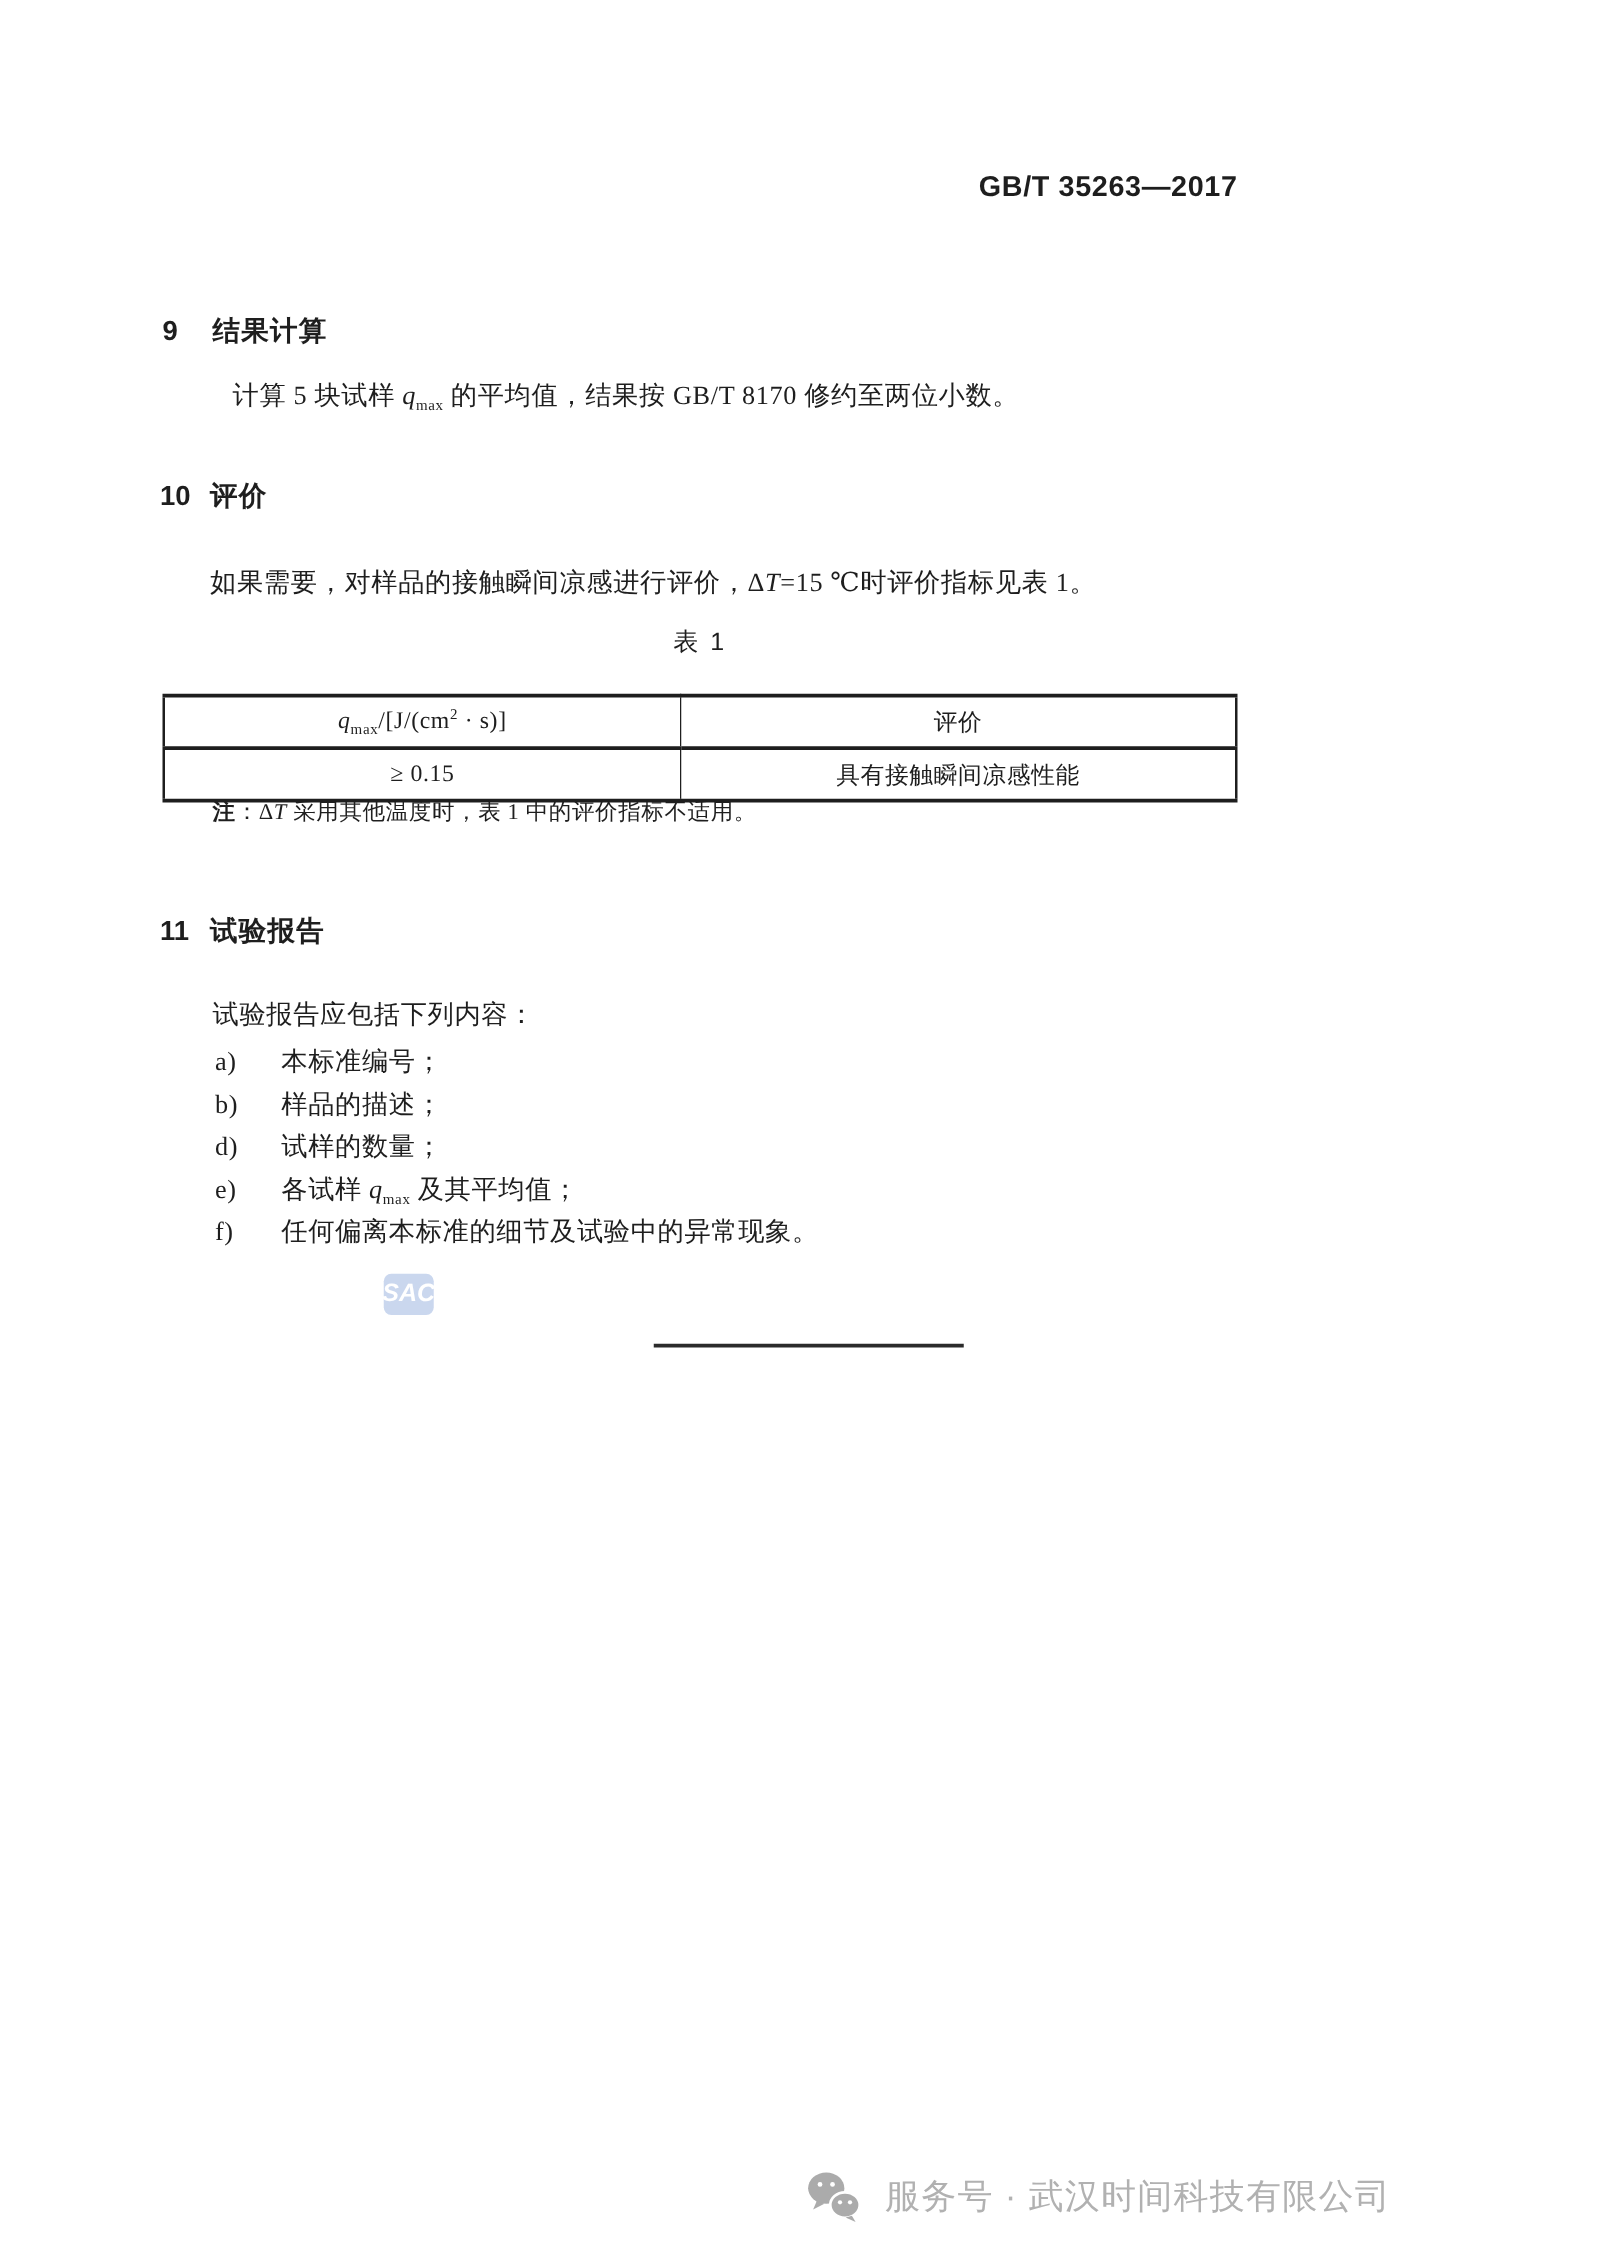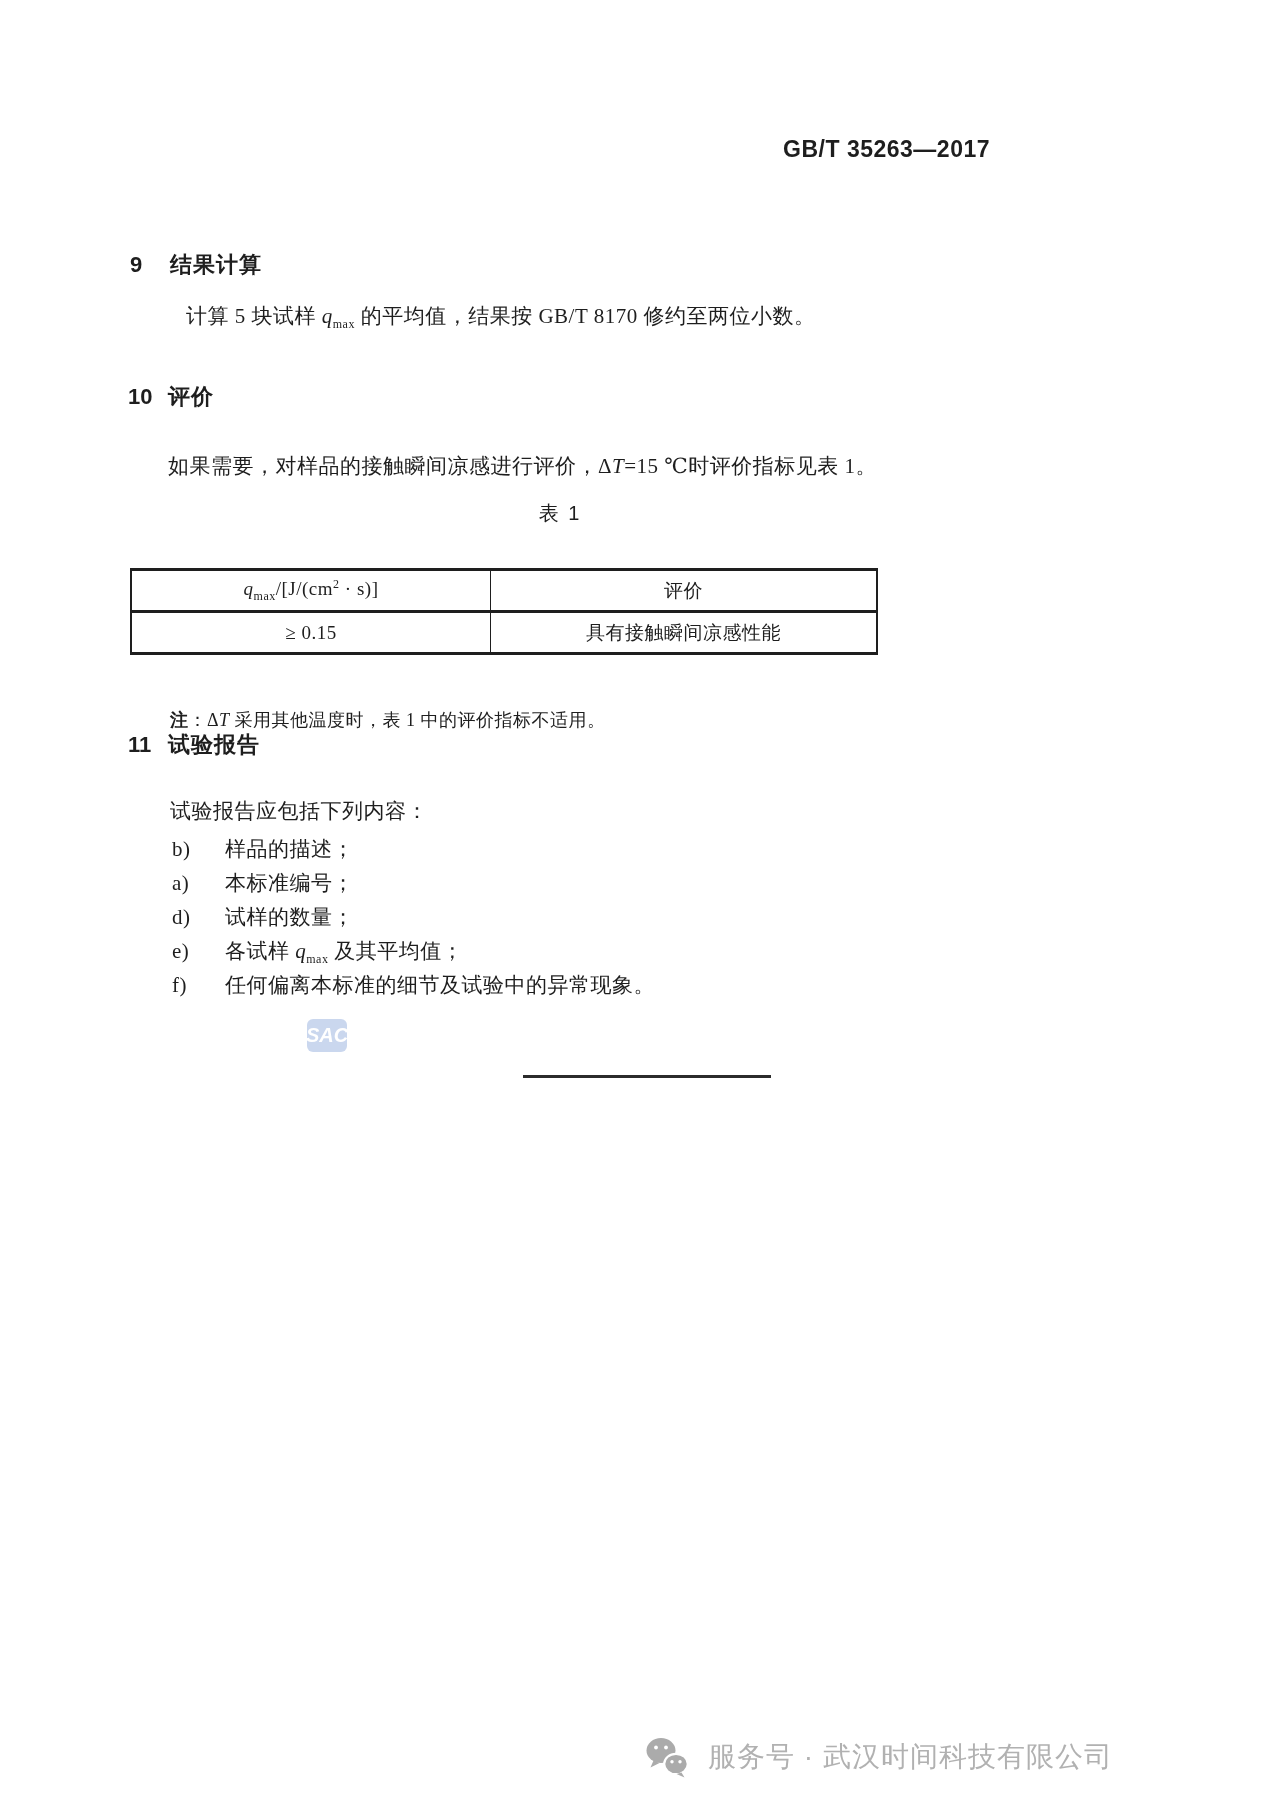--- a/index.html
+++ b/index.html
@@ -31,35 +31,35 @@
   .p11-intro{top:797px;left:170px;}
   .var{font-style:italic;font-family:"Liberation Serif","DejaVu Serif",serif;}
   sub{font-size:12px;}
   sup{font-size:12px;}
   .tbl-caption{
     top:500px;left:130px;width:860px;text-align:center;
     font-family:"Liberation Sans","DejaVu Sans",sans-serif;
     font-weight:400;font-size:20px;letter-spacing:2px;
   }
   table.tbl{
-    position:absolute;top:568px;left:130px;width:748px;
+    position:absolute;top:555px;left:130px;width:860px;
     border-collapse:collapse;table-layout:fixed;
     font-size:19px;
   }
   table.tbl th,table.tbl td{
     text-align:center;vertical-align:middle;
     height:39px;font-weight:normal;padding:0;
     letter-spacing:.5px;
   }
   table.tbl{border:2px solid #1e1e1e;border-top-width:3px;border-bottom-width:3px;}
   table.tbl thead th{border-bottom:3px solid #1e1e1e;}
   table.tbl .col1{width:48%;}
   table.tbl .col2{border-left:1px solid #1e1e1e;}
   .note{
-    top:708px;left:170px;font-size:18px;letter-spacing:.5px;
+    top:637px;left:170px;font-size:18px;letter-spacing:.5px;
   }
   .note-label{font-family:"Liberation Sans","DejaVu Sans",sans-serif;font-weight:700;}
   .report-list{top:832px;left:172px;font-size:21px;letter-spacing:.5px;}
   .report-list .row{height:34px;line-height:34px;white-space:nowrap;}
   .item-label{display:inline-block;min-width:53px;}
   .sac-mark{
     left:307px;top:1019px;width:40px;height:33px;
     background:var(--watermark_blue,#b9cae9);
     border-radius:6px;opacity:.75;
     color:#ffffff;font-family:"Liberation Sans","DejaVu Sans",sans-serif;
@@ -125,24 +125,24 @@
   </div>
 
   <div class="abs heading h11">
     <span class="h-num">11</span><span>试验报告</span>
   </div>
 
   <div class="abs para p11-intro">试验报告应包括下列内容：</div>
 
   <div class="abs report-list">
     <div class="row">
-      <span class="item-label">b)</span><span>样品的描述；</span>
+      <span class="item-label">a)</span><span>本标准编号；</span>
     </div>
     <div class="row">
-      <span class="item-label">a)</span><span>本标准编号；</span>
+      <span class="item-label">b)</span><span>样品的描述；</span>
     </div>
     <div class="row">
       <span class="item-label">d)</span><span>试样的数量；</span>
     </div>
     <div class="row">
       <span class="item-label">e)</span><span>各试样 </span><span class="var">q</span><sub>max</sub><span> 及其平均值；</span>
     </div>
     <div class="row">
       <span class="item-label">f)</span><span>任何偏离本标准的细节及试验中的异常现象。</span>
     </div>

